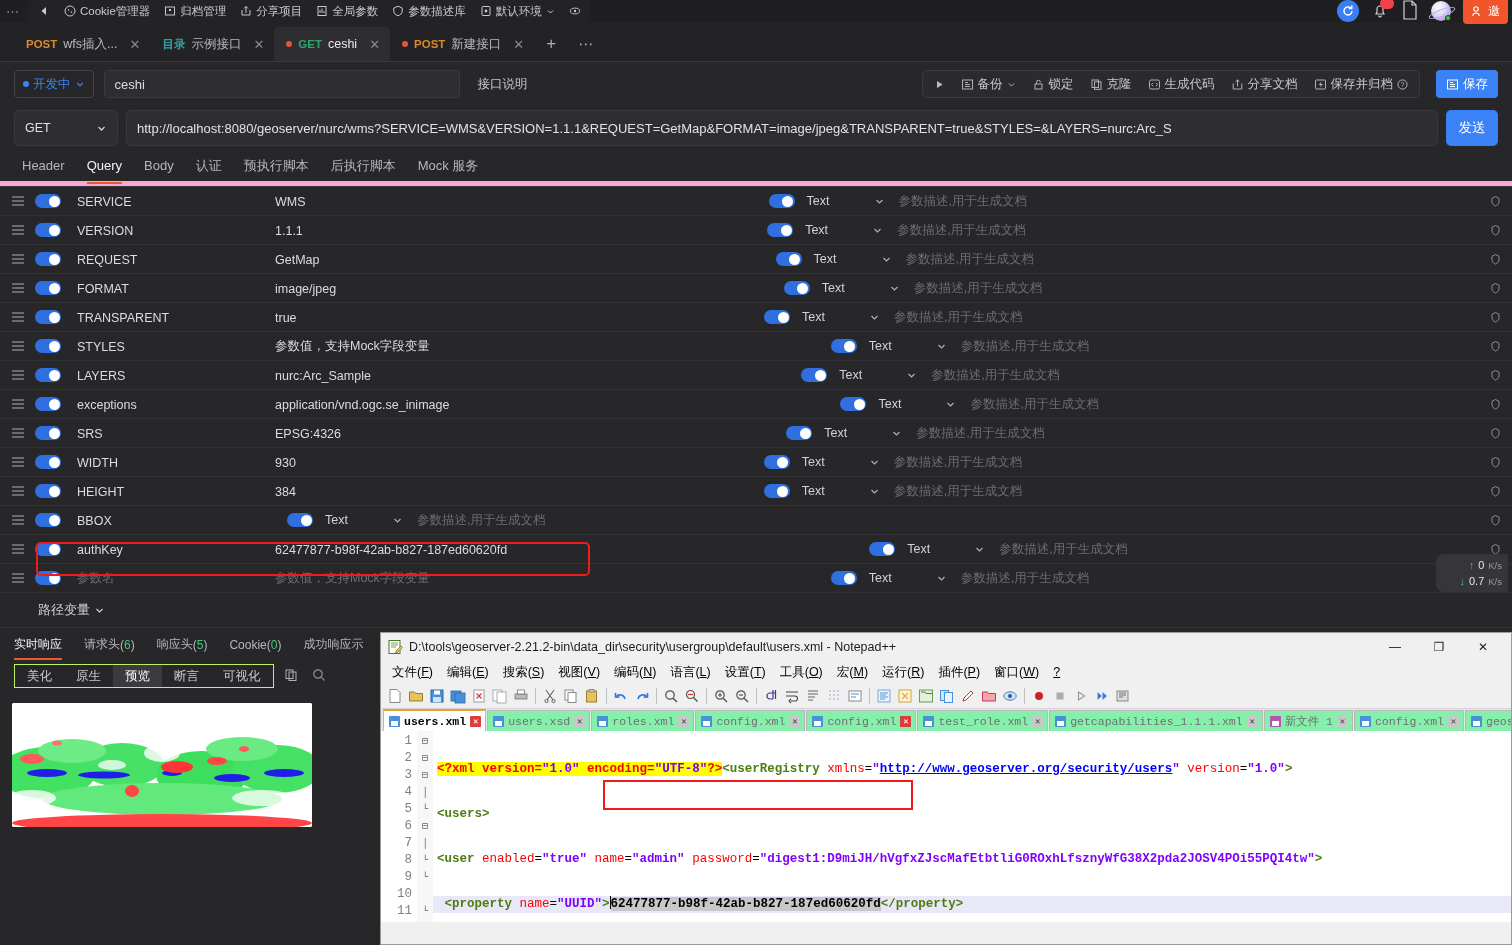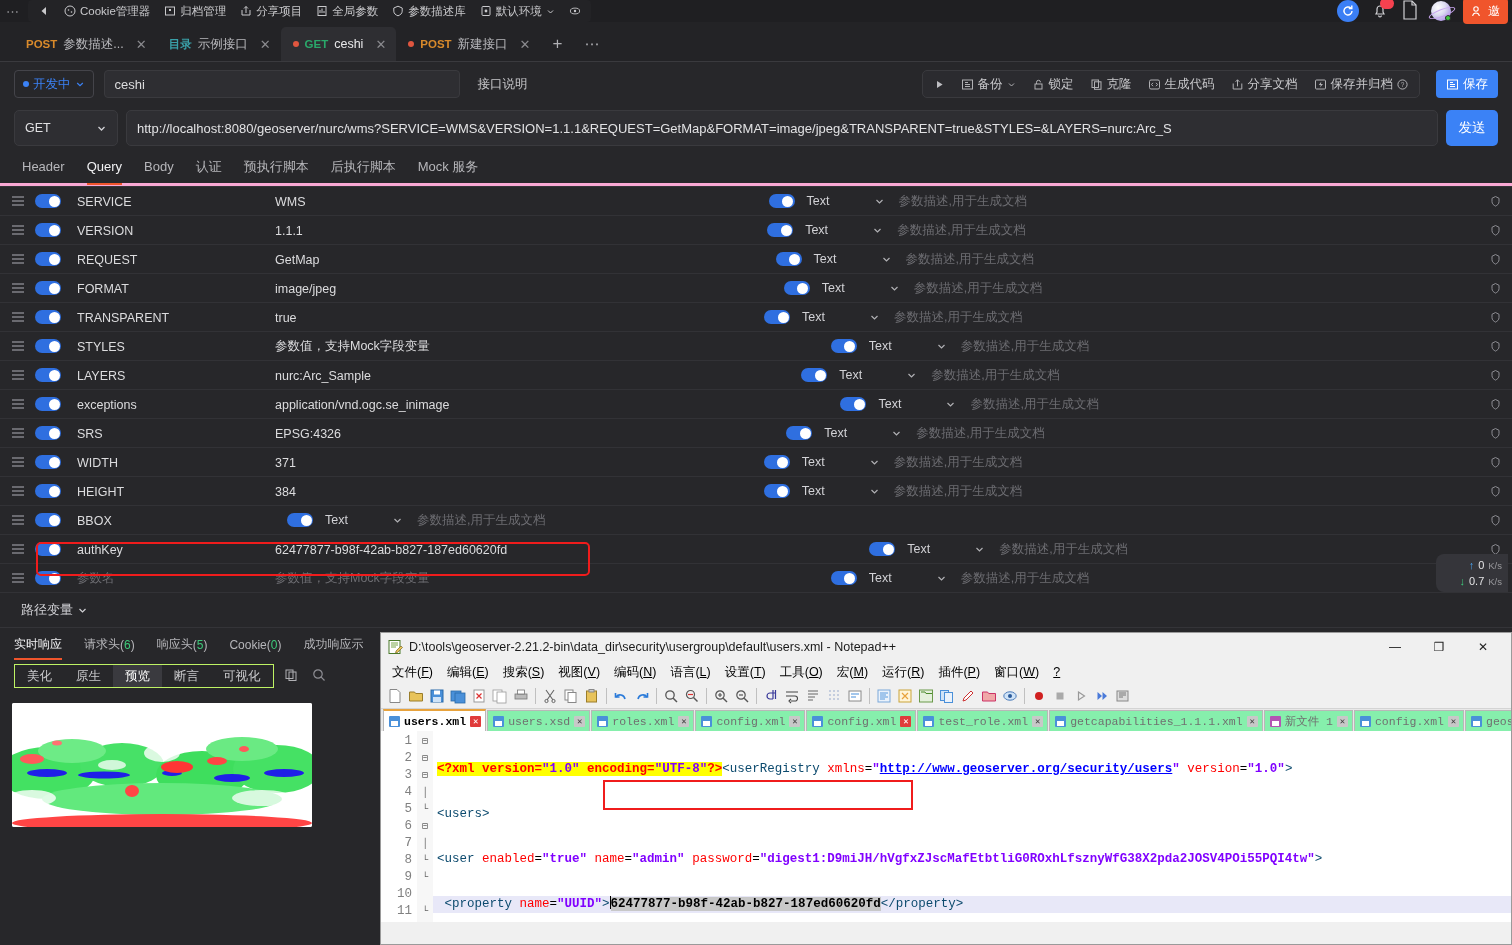--- a/index.html
+++ b/index.html
@@ -96,21 +96,21 @@
                 color:#e2e2e4; }
   .url-box { flex:1; height:36px; background:#2e2e32; border:1px solid #3a3a3e;
              border-radius:5px; display:flex; align-items:center; padding:0 10px;
              color:#e2e2e4; font-size:13px; overflow:hidden; white-space:nowrap; }
   .send-btn { width:52px; height:36px; background:#3b82f6; color:#fff;
               border-radius:5px; display:flex; align-items:center;
               justify-content:center; font-size:13.5px; }
 
   
   .sectabs { height:36px; display:flex; align-items:center; gap:22px;
-             padding:0 22px; border-bottom:3px solid #f9a8d4; }
+             padding:0 22px; border-bottom:5px solid #f9a8d4; }
   .sectab { font-size:13px; color:#b6b6ba; height:36px; display:flex;
             align-items:center; position:relative; }
   .sectab.active { color:#f2f2f4; }
   .sectab.active:after { content:""; position:absolute; left:0; right:0; bottom:0;
                          height:2px; background:#f0552c; }
 
   
   .ptable { border-top:1px solid #343438; }
   .prow { display:flex; align-items:center; height:29px; border-bottom:1px solid #323236; }
   .prow.placeholder .pname, .prow.placeholder .pval { color:#6d6d72; }
@@ -133,21 +133,21 @@
   .toggle:after { content:""; position:absolute; right:1.5px; top:1.5px;
                   width:11px; height:11px; border-radius:50%; background:#fff; }
   .hamb { display:flex; flex-direction:column; gap:2.5px; }
   .hamb i { display:block; width:12px; height:1.5px; background:#6a6a70; }
 
   
   .hl-row { position:absolute; left:36px; top:542px; width:554px; height:34px;
             border:2.5px solid #f01c1c; border-radius:5px; pointer-events:none; }
 
   
-  .pathvar { height:34px; display:flex; align-items:center; padding:0 21px;
+  .pathvar { height:34px; display:flex; align-items:center; padding:0 38px;
              color:#d2d2d6; font-size:13px; gap:4px; }
 
   
   .resp-tabs { height:34px; display:flex; align-items:center; gap:22px;
                padding:0 14px; border-top:1px solid #343438; }
   .rsp { font-size:12px; color:#b6b6ba; height:34px; display:flex;
          align-items:center; position:relative; }
   .rsp.active { color:#f2f2f4; }
   .rsp.active:after { content:""; position:absolute; left:0; right:0; bottom:2px;
                       height:2px; background:#f0552c; }
@@ -218,21 +218,21 @@
             background:#fff; padding-top:2px; border-right:0; }
   .gutter div { height:17px; line-height:17px; }
   .foldcol { width:16px; background:#f7f7f7; position:relative; padding-top:2px; }
   .foldcol div { height:17px; line-height:17px; display:flex;
                  align-items:center; justify-content:center; color:#666;
                  font-size:10px; }
   .code { flex:1; padding-top:2px; white-space:pre; overflow:hidden;
           position:relative; }
   .code .ln { height:17px; line-height:17px; padding-left:4px; }
   .code .ln.sel { background:#e8e8f8; }
-  .tag { color:#0c4a6e; font-weight:normal;margin-top:16px; }
+  .tag { color:#4d7c0f; font-weight:bold;margin-top:16px; }
   .attr { color:#ff0000; }
   .strv { color:#8000ff; font-weight:bold; }
   .txt { color:#000; font-weight:bold; }
   .pi { background:#ffff00; color:#ff0000; font-weight:bold; }
   .lnk { color:#0000ff; text-decoration:underline; font-weight:bold; }
   .hl-uuid { background:#c8c8c8; }
   .caret { display:inline-block; width:1px; height:13px; background:#000;
            vertical-align:-2px; }
   .npp-red-box { position:absolute; left:222px; top:49px; width:310px;
                  height:30px; border:2.5px solid #f01c1c; pointer-events:none;
@@ -332,21 +332,21 @@
             <path d="M1.6 11c.4-2 1.8-3 3.4-3s3 1 3.4 3" fill="none" stroke="#fff" stroke-width="1.1"></path>
           </svg>
         <span>邀</span>
       </span>
     </div>
   </div>
 
   <div class="tabstrip">
     <div class="rtab">
       <span class="meth m-post">POST</span>
-      <span>参数描述...</span>
+      <span>wfs插入...</span>
       <span class="x">✕</span>
     </div>
     <div class="rtab">
       <span class="meth m-dir">目录</span>
       <span>示例接口</span>
       <span class="x">✕</span>
     </div>
     <div class="rtab active">
       <span class="dot"></span>
       <span class="meth m-get">GET</span>
@@ -727,21 +727,21 @@
           <span class="hamb">
             <i></i>
             <i></i>
             <i></i>
           </span>
         </div>
         <div class="c-tog">
           <span class="toggle"></span>
         </div>
         <div class="c-name"><span class="pname">WIDTH</span></div>
-        <div class="c-val"><span class="pval">371</span></div>
+        <div class="c-val"><span class="pval">930</span></div>
         <div class="c-tog2">
           <span class="toggle"></span>
         </div>
         <div class="c-type">
           <span class="ptype">Text</span>
           <svg width="11" height="11" viewBox="0 0 11 11">
             <path d="M2.5 4 L5.5 7 L8.5 4" fill="none" stroke="#b0b0b4" stroke-width="1.2"></path>
           </svg>
         </div>
         <div class="c-desc">参数描述,用于生成文档</div>

